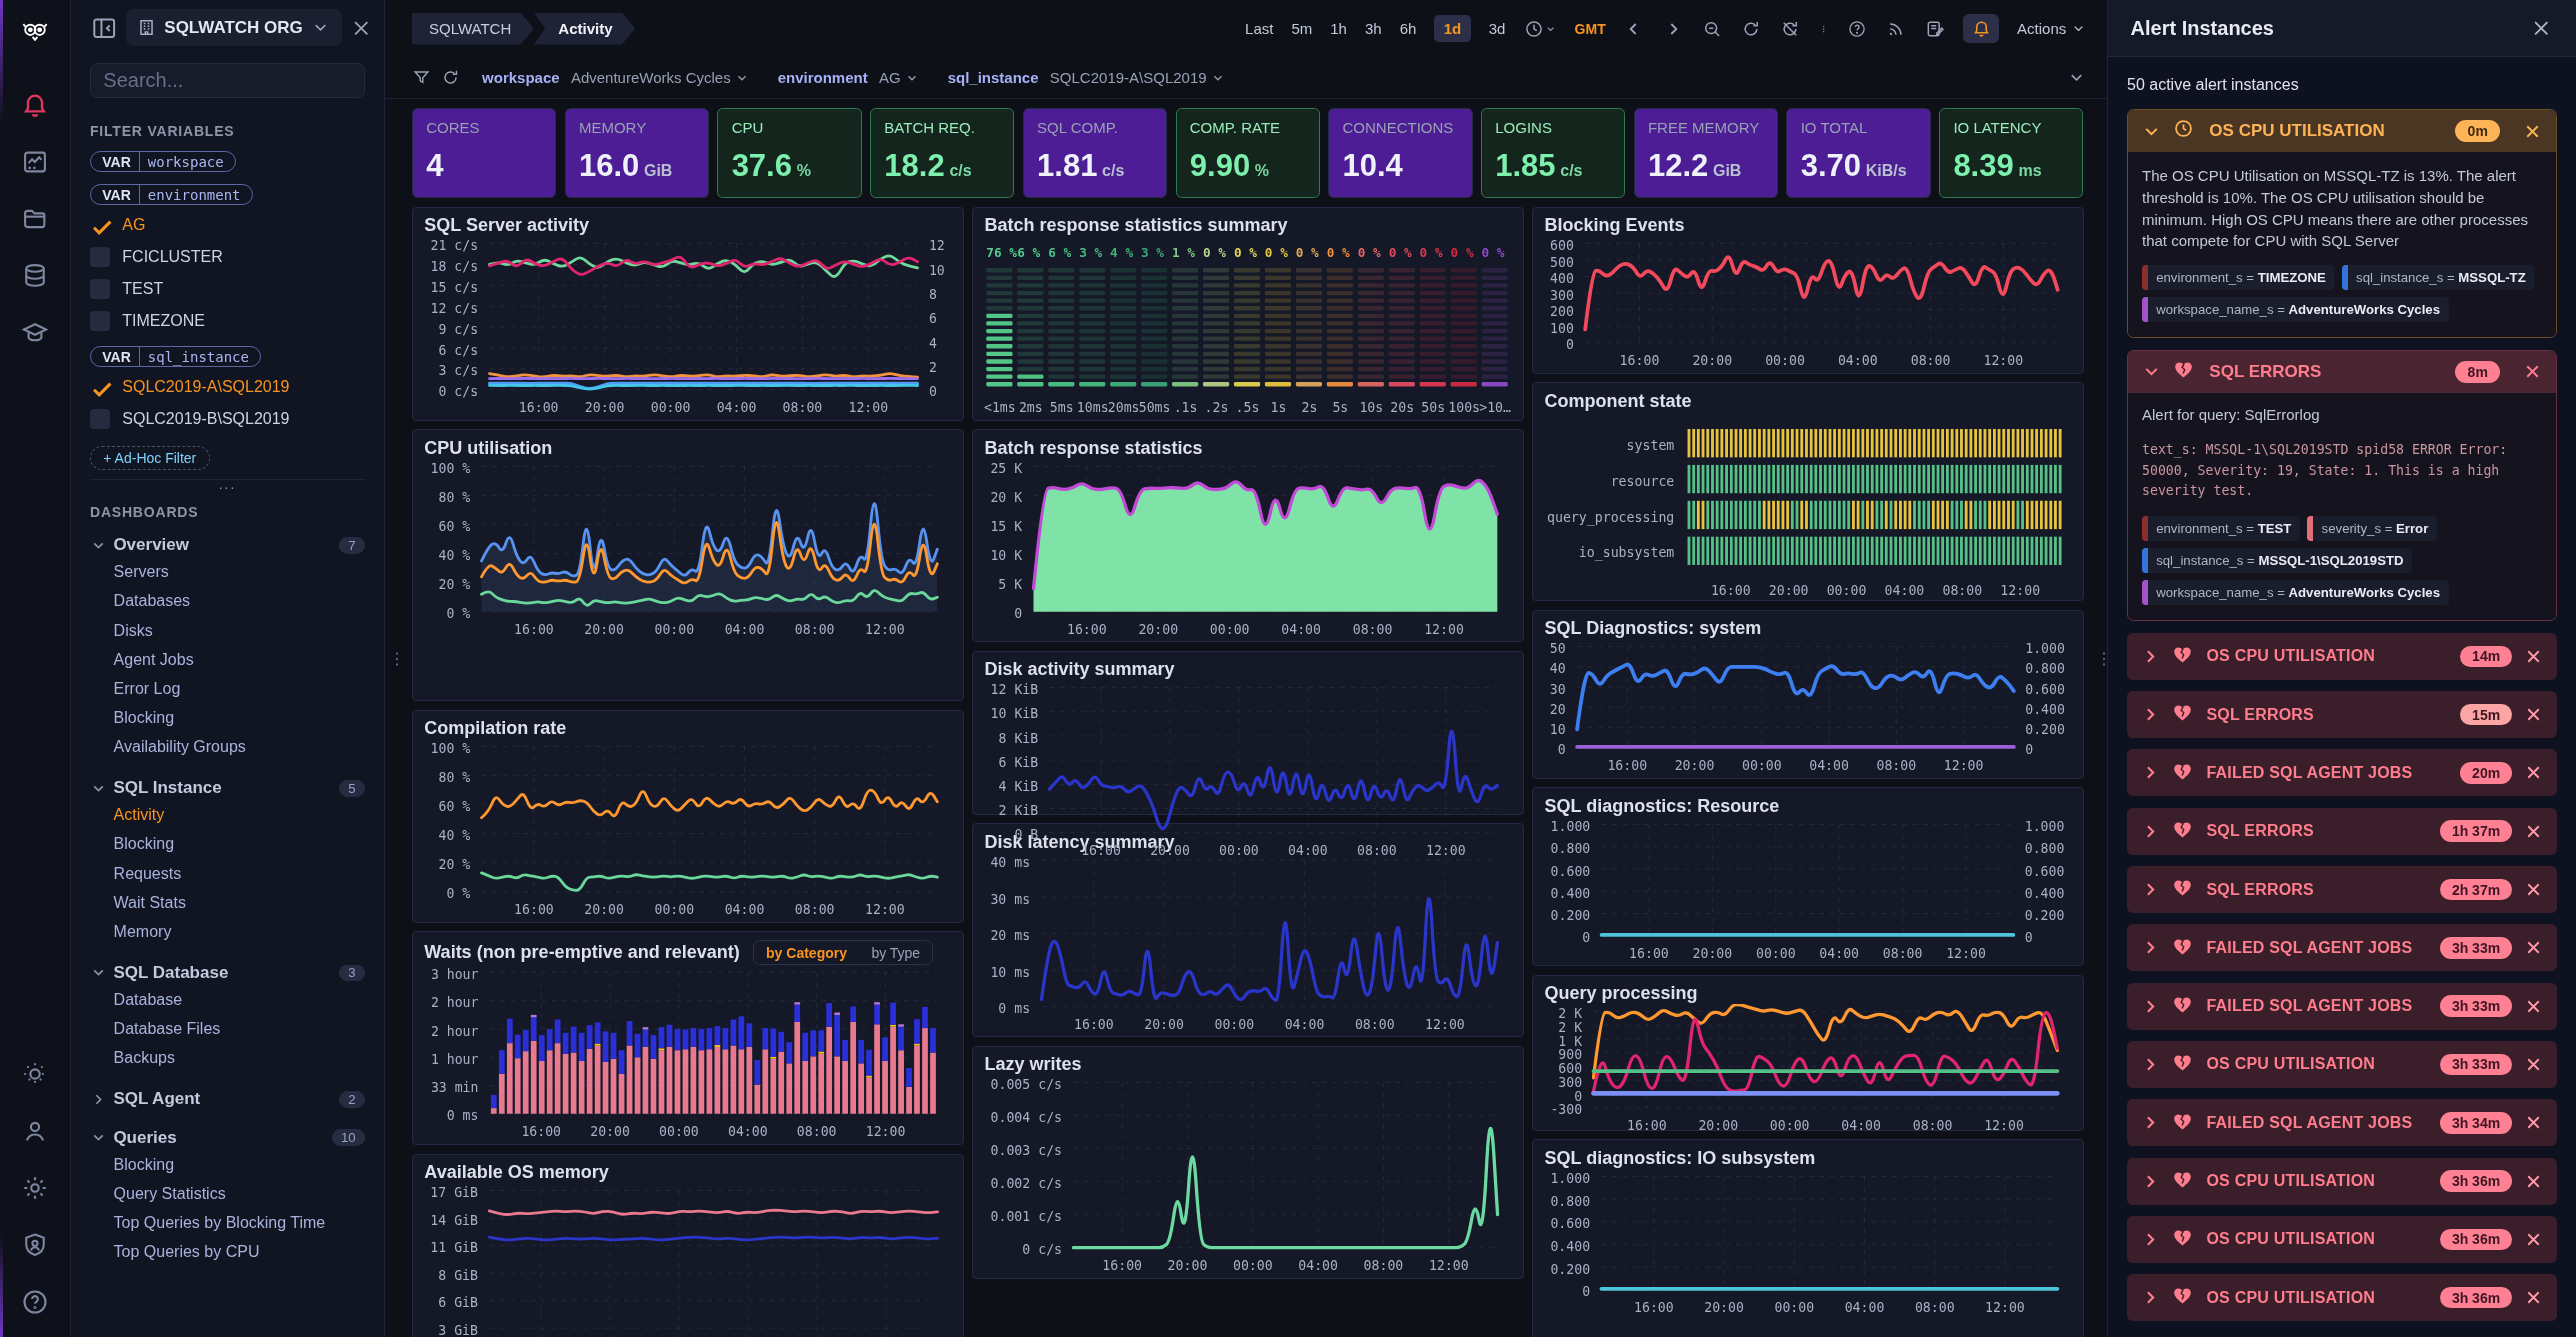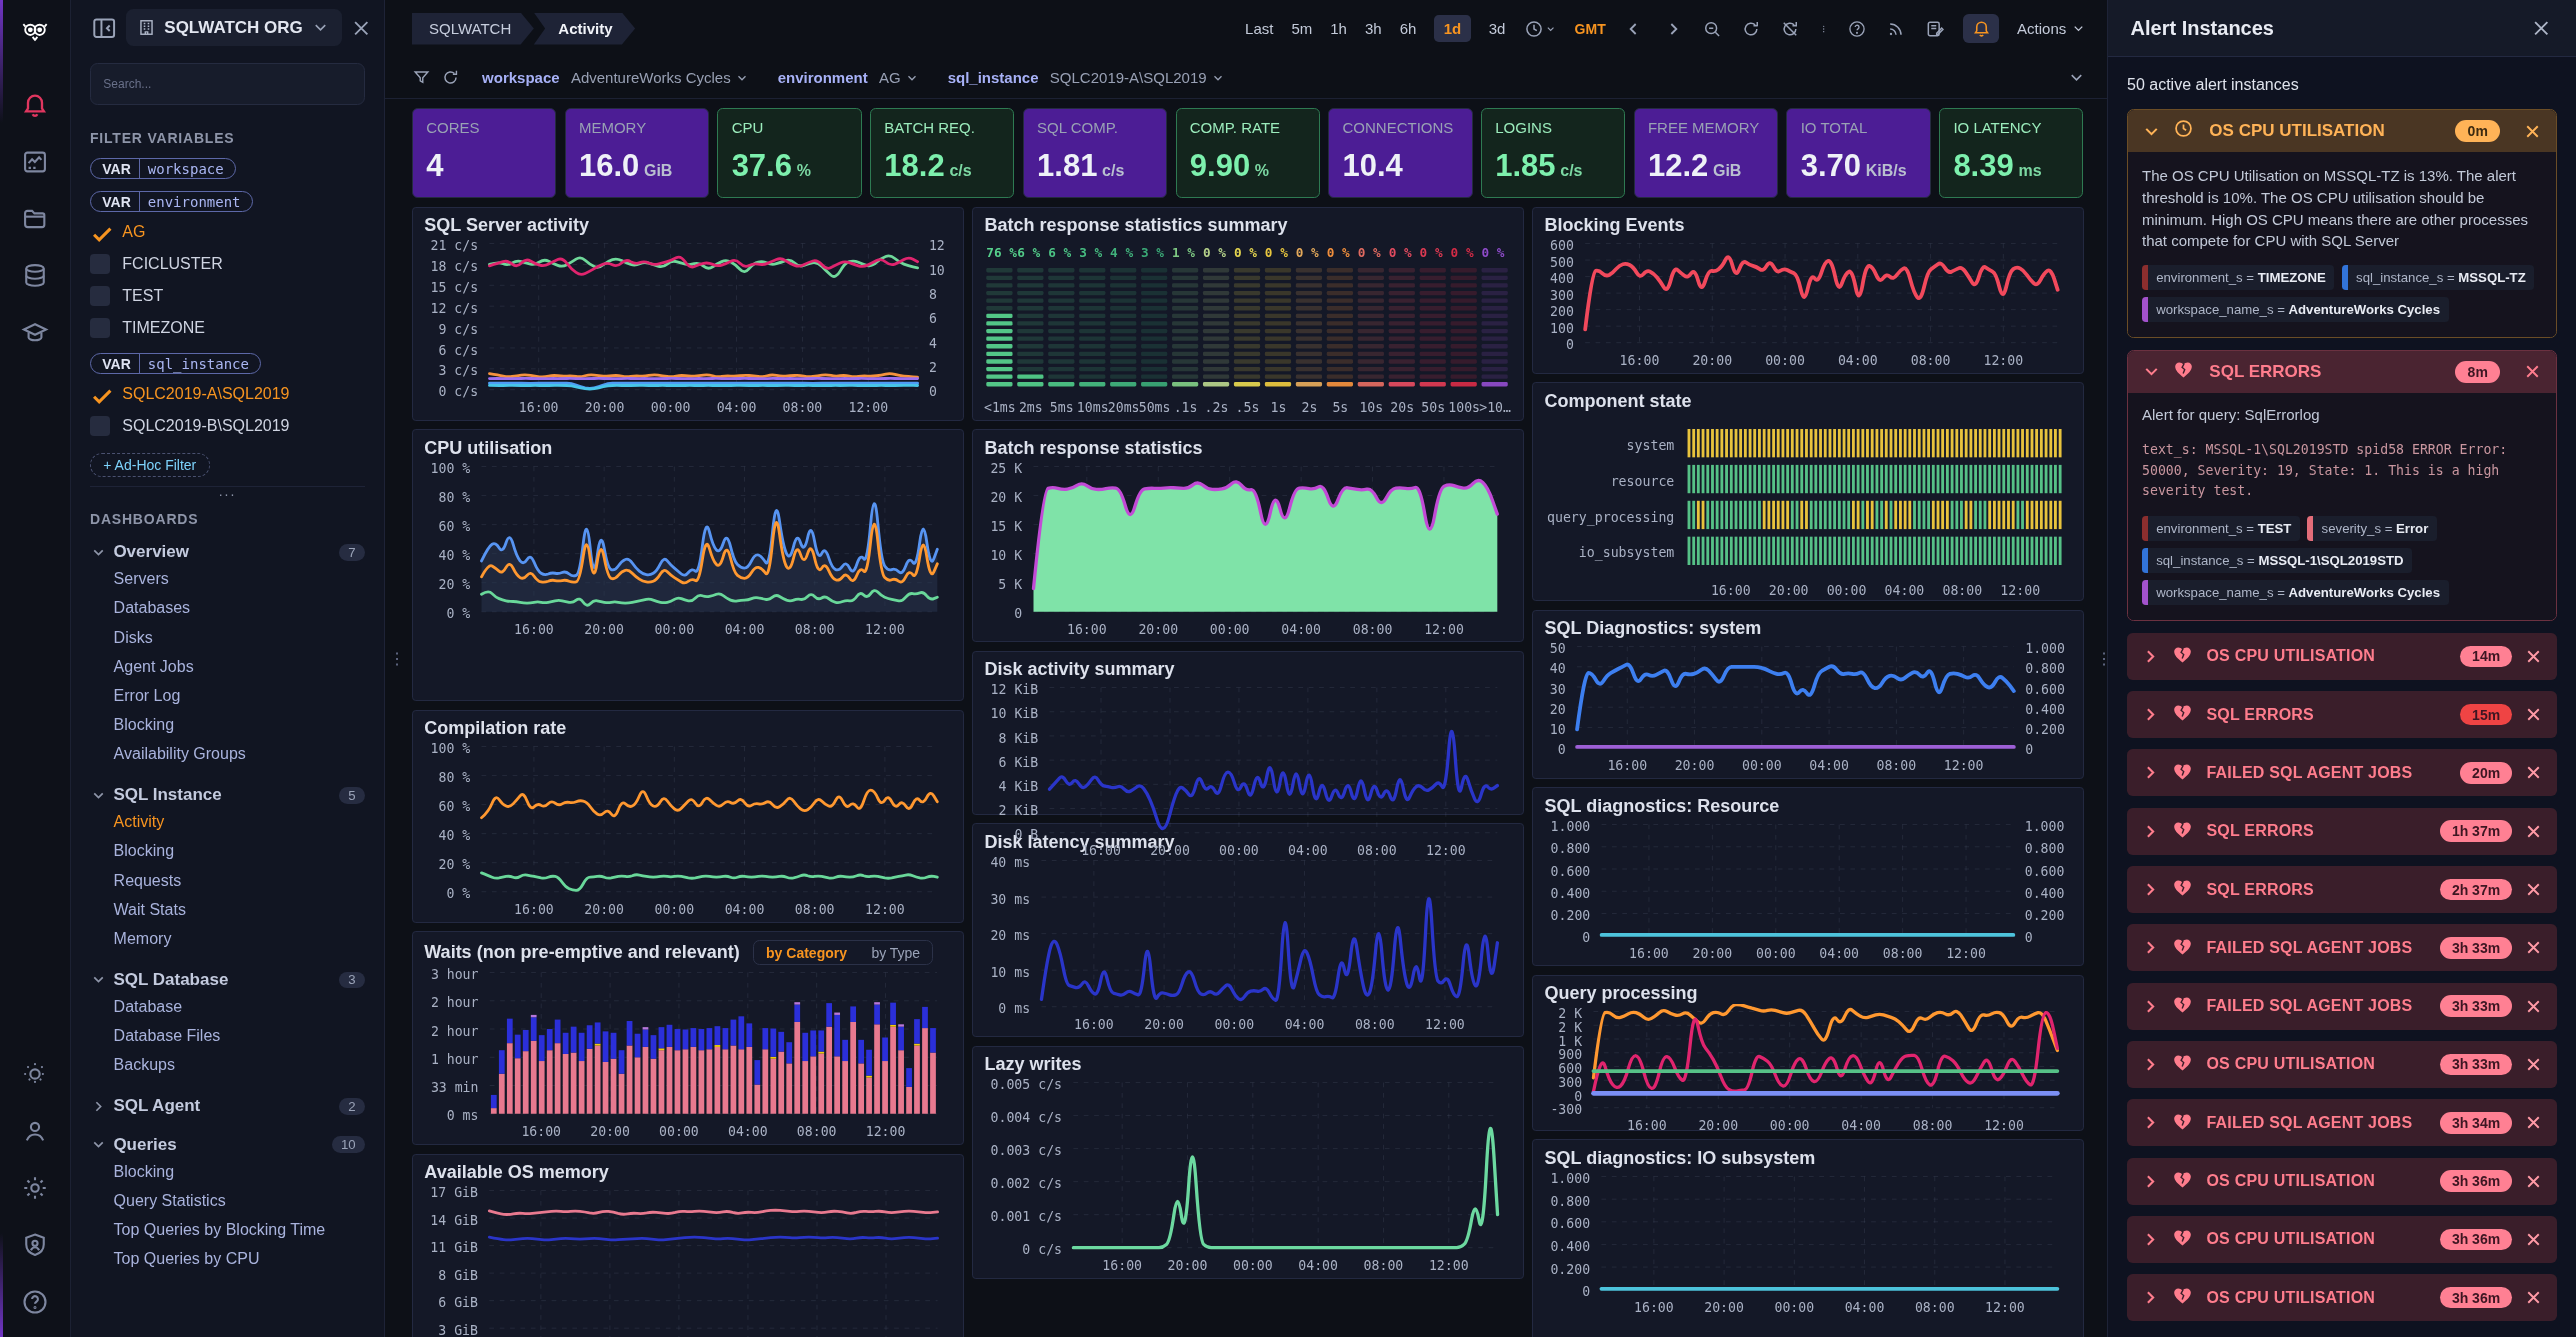--- a/index.html
+++ b/index.html
@@ -11,21 +11,21 @@
 .rail .ic svg{width:28px;height:28px}
 .rail .spacer{flex:1}
 .edge-accent-top{position:absolute;left:0;top:0;width:2.8px;height:123px;background:linear-gradient(rgba(138,63,240,0.8),rgba(138,63,240,0));z-index:9}
 .edge-accent-bot{position:absolute;left:0;bottom:0;width:2.8px;height:104px;background:linear-gradient(rgba(138,63,240,0),rgba(138,63,240,0.8));z-index:9}
 .sidebar{position:absolute;left:71px;top:0;bottom:0;width:314px;background:#111522;border-right:0.9px solid #1e2337;padding:9.4px 19px}
 .sb-head{display:flex;align-items:center;gap:7.5px}
 .collapse-btn{color:#9aa3b8;width:28px;height:28px;display:flex;align-items:center;justify-content:center;flex:none}
 .org-pill{flex:1;display:flex;align-items:center;gap:8.5px;background:#1b2030;border-radius:7.5px;padding:8.5px 11.3px;color:#e2e6f0;font-weight:700;font-size:17px;white-space:nowrap}
 .org-pill svg{width:19px;height:19px;color:#aeb6c8;flex:none}
 .sb-close{color:#9aa3b8;width:24.5px;height:24.5px;display:flex;align-items:center;justify-content:center;flex:none}
-.search{margin-top:17px;background:#171c2b;border:0.9px solid #252b40;border-radius:7.5px;height:42px;display:flex;align-items:center;padding:0 12.3px;font-size:12px}
+.search{margin-top:17px;background:#171c2b;border:0.9px solid #252b40;border-radius:7.5px;height:35px;display:flex;align-items:center;padding:0 12.3px;font-size:20px}
 .search span{color:#697089}
 .sec-label{margin-top:24.5px;font-size:14px;letter-spacing:0.8px;color:#8e95a9;font-weight:700}
 .varpill{display:inline-flex;align-items:center;margin-top:12.3px;border:1.4px solid #5d68a8;border-radius:14px;overflow:hidden;font-size:14px;height:21px}
 .varpill .k{padding:1.9px 8.5px 1.9px 11.3px;color:#dfe3f2;font-weight:700;border-right:1.4px solid #5d68a8}
 .varpill .n{padding:1.9px 11.3px 1.9px 7.5px;color:#aab6f2;font-family:"DejaVu Sans Mono",monospace}
 .optrow{display:flex;align-items:center;gap:12.3px;margin-top:6.6px;height:25.5px}
 .optrow .box{width:20px;height:20px;border-radius:3.8px;background:#262c3f}
 .optrow .chk{width:20px;height:20px;color:#f79420}
 .optrow .lbl{font-size:16px;color:#cfd4e2}
 .optrow .lbl.on{color:#f79420}
@@ -1955,21 +1955,21 @@
               <path d="M9 6l6 6-6 6"></path>
             </svg>
           </span>
       <span style="width:24.5px;height:24.5px">
             <svg viewBox="0 0 24 24" fill="currentColor">
               <path d="M12 21C6.3 16.8 2.5 12.8 2.5 8.6 2.5 5.9 4.6 4 7.2 4c1.9 0 3.6 1 4.8 2.6C13.2 5 14.9 4 16.8 4c2.6 0 4.7 1.9 4.7 4.6 0 4.2-3.8 8.2-9.5 12.4z"></path>
               <path d="M12.6 5.5l-2.2 4 3 2.6-1.8 4.4" stroke="#3a1e2a" stroke-width="1.6" fill="none"></path>
             </svg>
           </span>
       <span class="t">SQL ERRORS</span>
-      <span class="badge" style="background:#ef4444;color:#3d1622">15m</span>
+      <span class="badge" style="background:#fca5a5;color:#3d1622">15m</span>
       <span class="cx" style="color:#ff9aa6">
             <svg viewBox="0 0 24 24" fill="none" stroke="currentColor" stroke-width="2.2" width="21" height="21">
               <path d="M6 6l12 12M18 6L6 18"></path>
             </svg>
           </span>
     </div>
         <div class="arow">
       <span class="chev">
             <svg viewBox="0 0 24 24" fill="none" stroke="currentColor" stroke-width="2.4" width="17" height="17">
               <path d="M9 6l6 6-6 6"></path>

